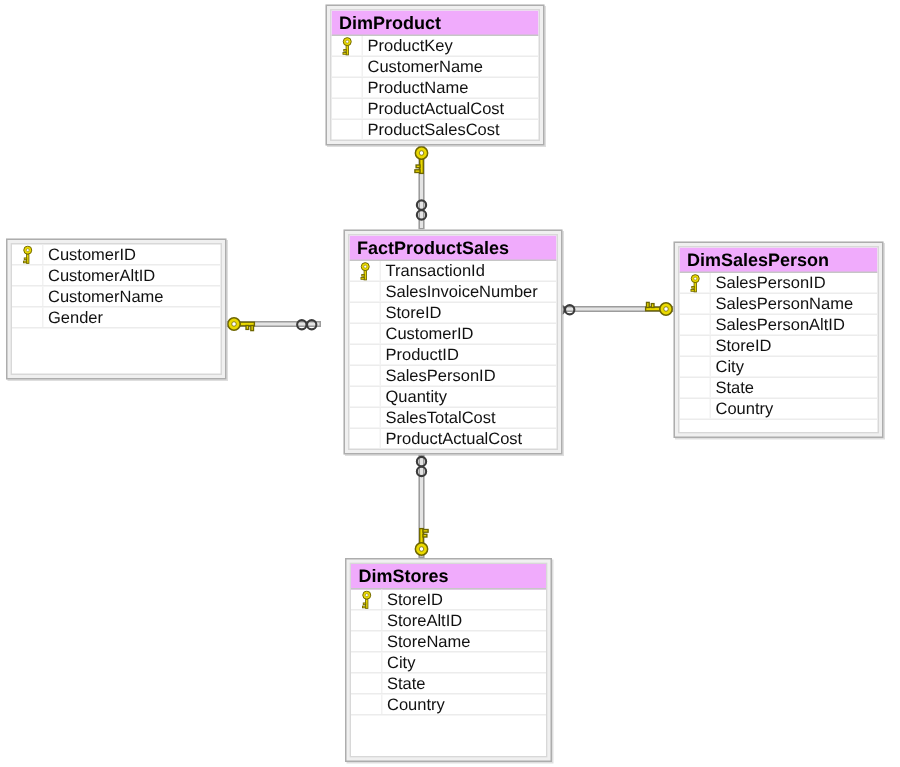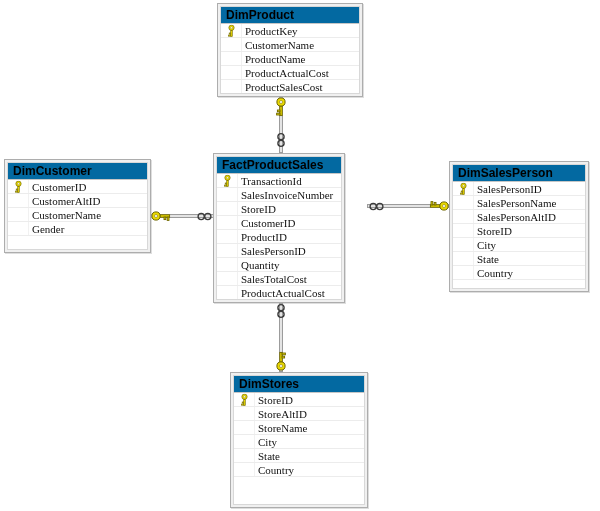--- a/index.html
+++ b/index.html
@@ -16,28 +16,28 @@
     box-shadow:1px 1px 0 rgba(160,160,160,.35);
   }
   .tbl-inner {
     box-sizing:border-box; height:100%;
     background:#ffffff; border:1px solid #d8d8d8;
     display:flex; flex-direction:column; overflow:hidden;
   }
   .tbl-title {
     box-sizing:border-box; height:17px; line-height:16px; flex:0 0 17px;
     font-size:12px; font-weight:bold; color:#000;
-    padding-left:5px; background:#0369a1;
+    padding-left:5px; background:#f0abfc;
     border-bottom:1px solid #c6c6c6; white-space:nowrap;
   }
   .row {
     box-sizing:border-box; height:14px; flex:0 0 14px;
     display:flex; align-items:center;
     border-bottom:1px solid #ececec;
-    font-size:11px; color:#111; white-space:nowrap;font-family:Liberation Serif, serif;
+    font-size:11px; color:#111; white-space:nowrap;
   }
   .keycell {
     box-sizing:border-box; width:21px; flex:0 0 21px; height:100%;
     display:flex; align-items:center; justify-content:center;
     border-right:1px solid #f1f1f1;
   }
   .rowkey { display:inline-block; transform:rotate(90deg); line-height:0; }
   .colname { padding-left:3px; }
   
   .conn {
@@ -142,21 +142,21 @@
       <span class="keycell"></span>
       <span class="colname">ProductActualCost</span>
     </div>
     <div class="row">
       <span class="keycell"></span>
       <span class="colname">ProductSalesCost</span>
     </div>
   </div>
 </div>
 
-<div class="tbl" style="left:213px;top:153px;width:132px;height:150px">
+<div class="tbl" style="left:229px;top:153px;width:146px;height:150px">
   <div class="tbl-inner">
     <div class="tbl-title">FactProductSales</div>
     <div class="row">
       <span class="keycell">
           <span class="rowkey">
             <svg width="13" height="8" viewBox="0 0 20 12">
               <use href="#sym-key"></use>
             </svg>
           </span>
         </span>
@@ -192,21 +192,20 @@
     </div>
     <div class="row">
       <span class="keycell"></span>
       <span class="colname">ProductActualCost</span>
     </div>
   </div>
 </div>
 
 <div class="tbl" style="left:4px;top:159px;width:147px;height:94px">
   <div class="tbl-inner">
-    <div class="tbl-title">DimCustomer</div>
     <div class="row">
       <span class="keycell">
           <span class="rowkey">
             <svg width="13" height="8" viewBox="0 0 20 12">
               <use href="#sym-key"></use>
             </svg>
           </span>
         </span>
       <span class="colname">CustomerID</span>
     </div>

